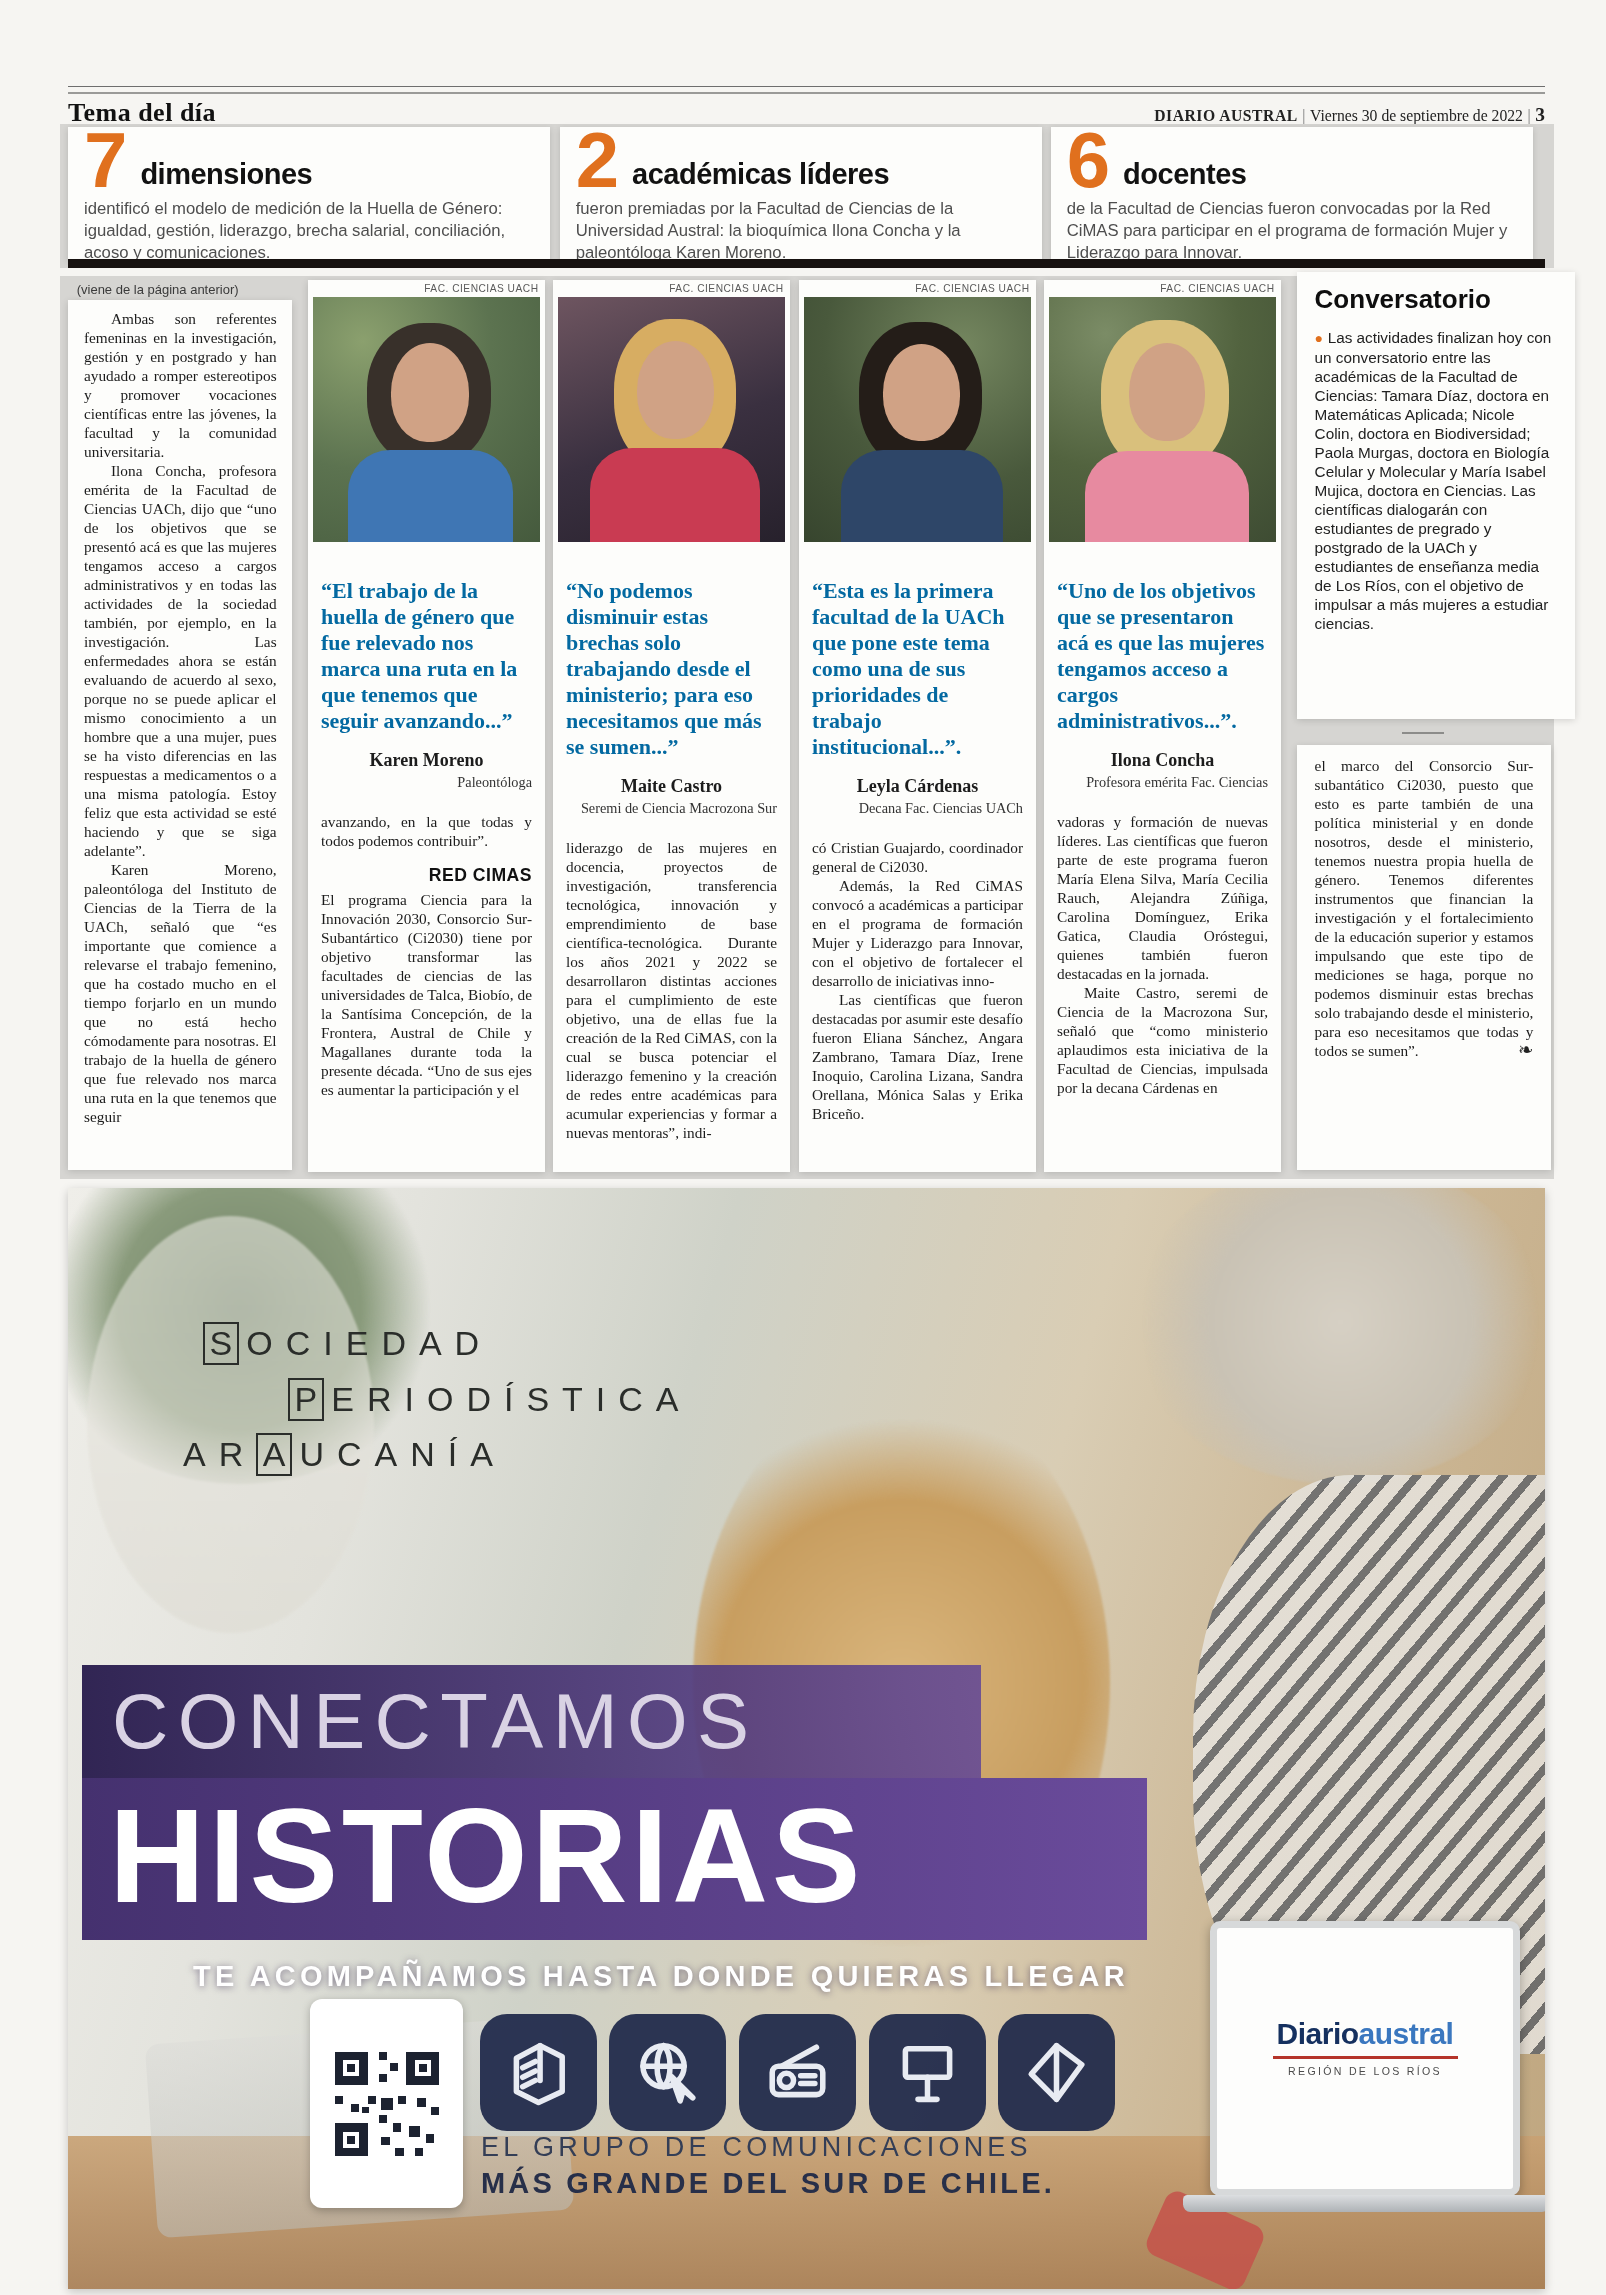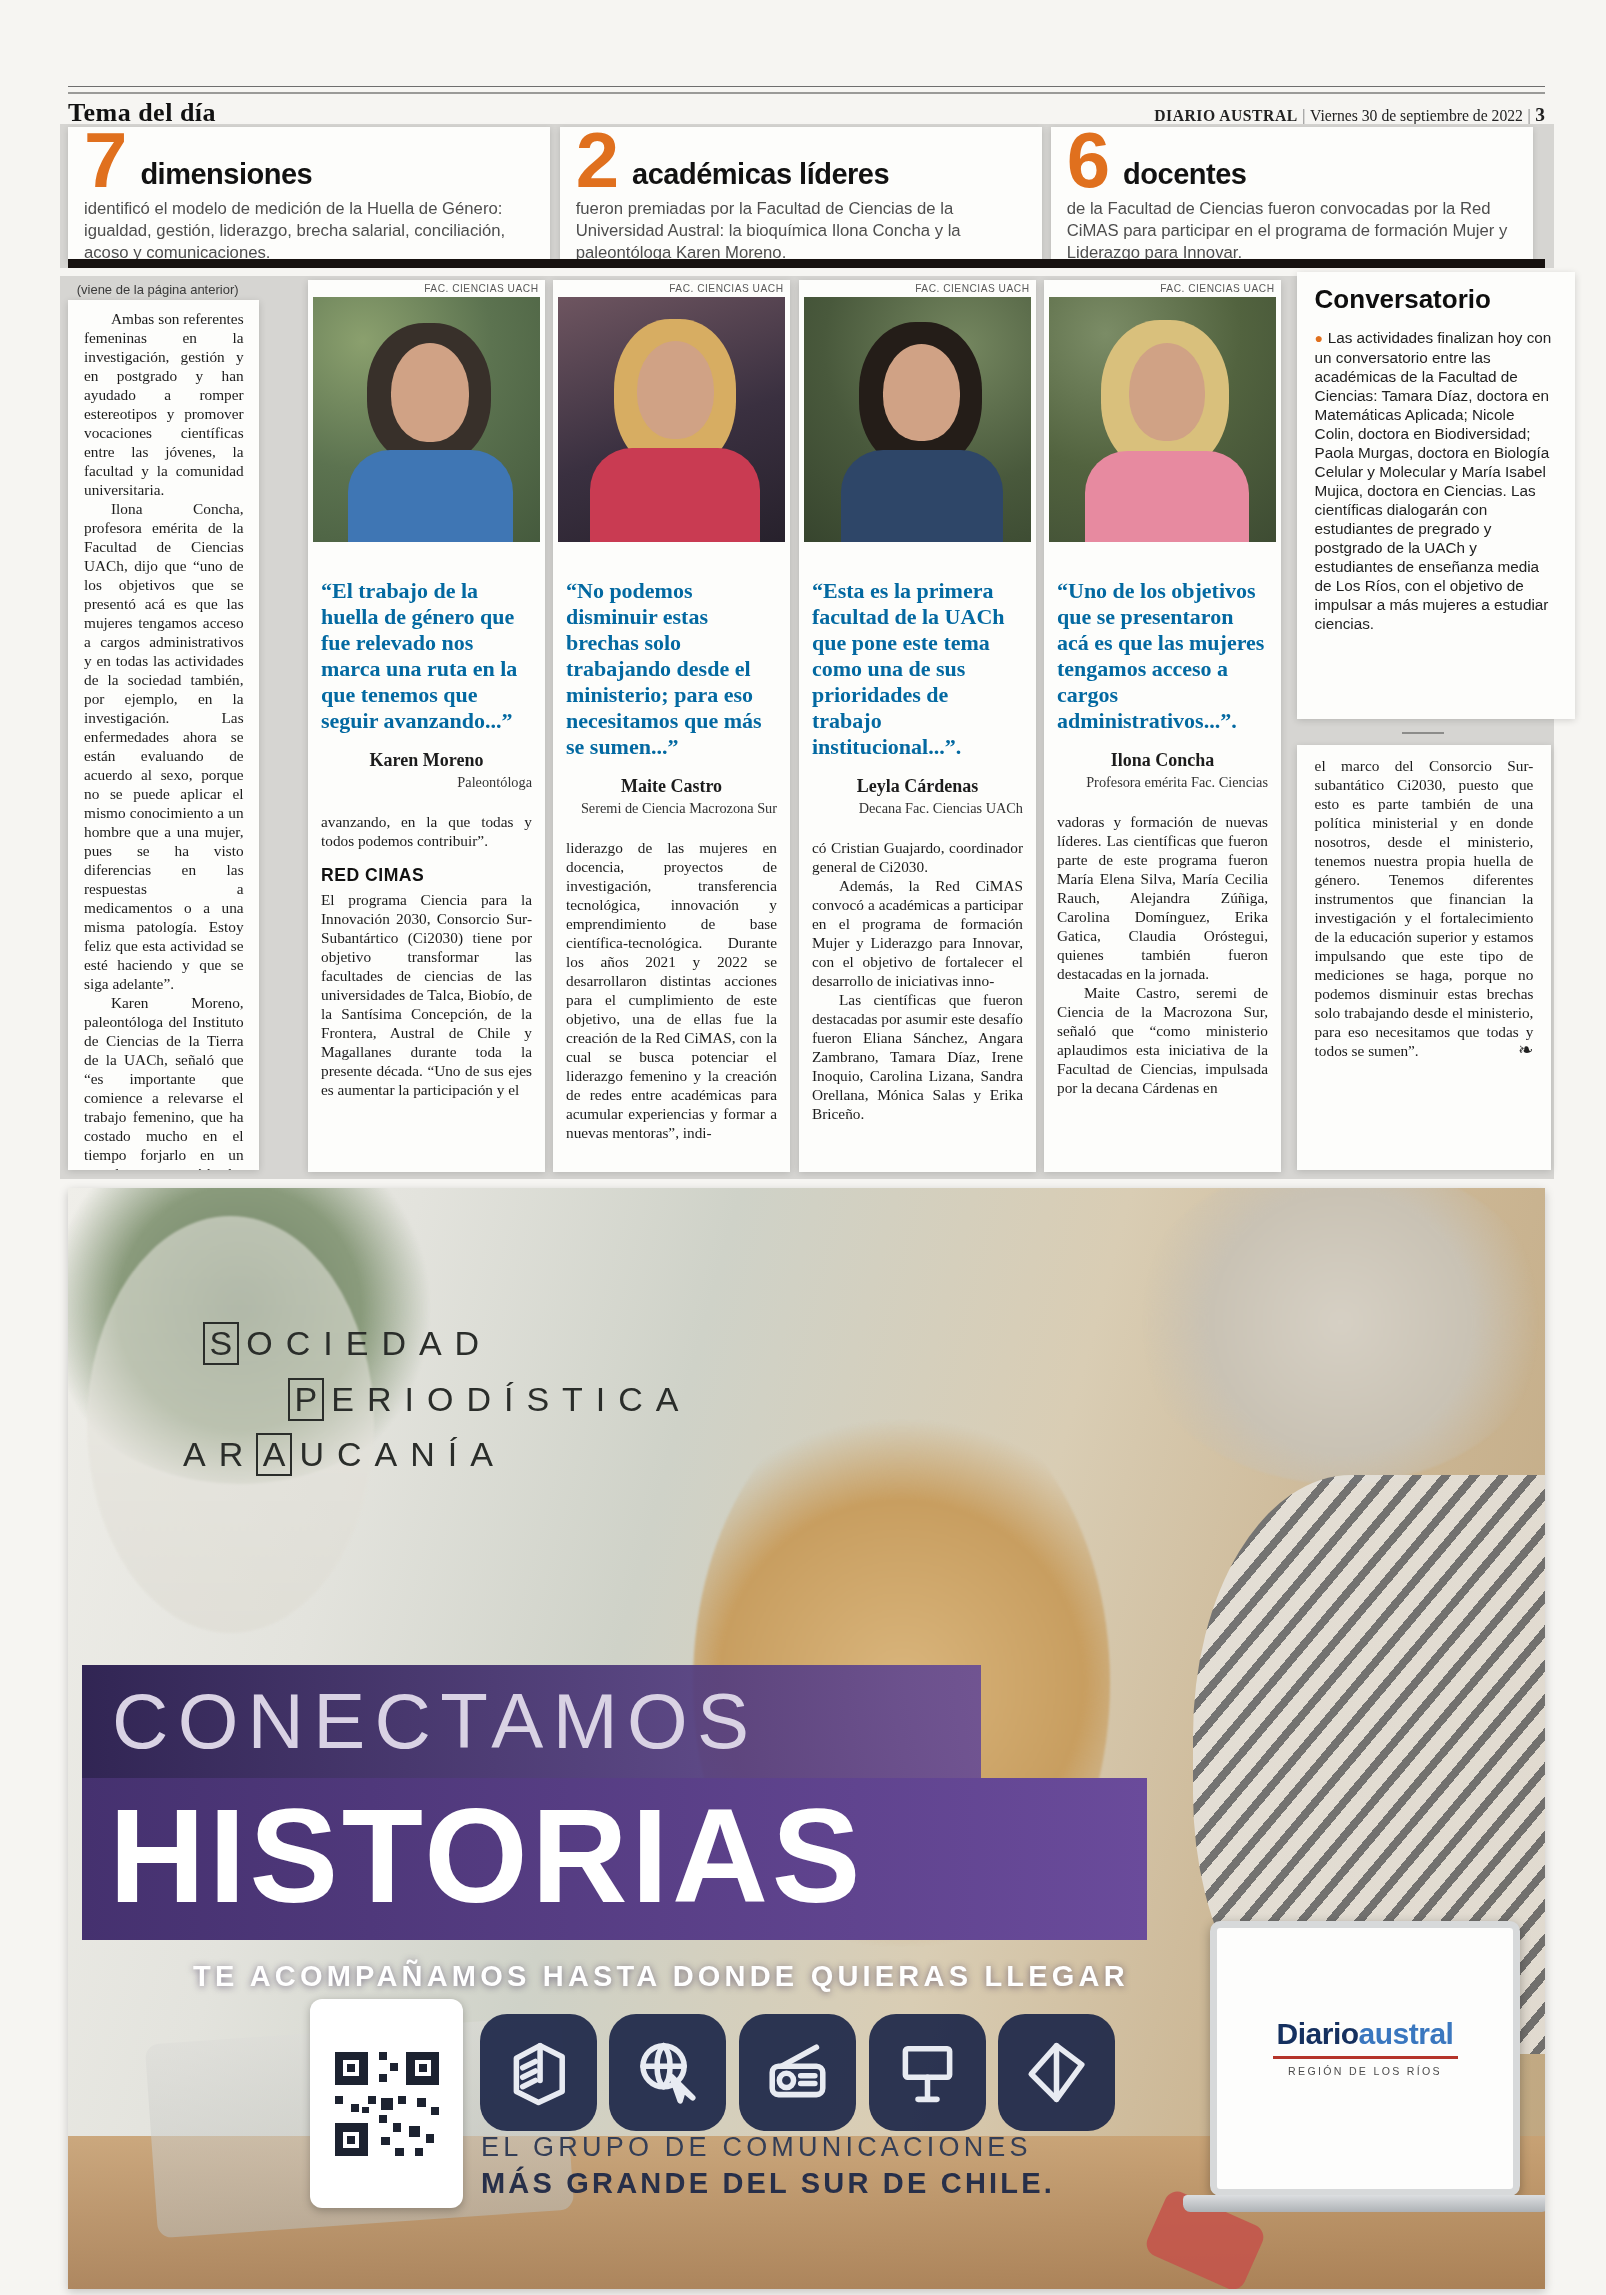--- a/index.html
+++ b/index.html
@@ -29,21 +29,21 @@
               color:#121212;margin-left:13px;line-height:1;padding-bottom:1.9px;letter-spacing:-0.5px;}
   .stat-text{font-family:"Liberation Sans",sans-serif;font-size:16.7px;line-height:22px;
              color:#4e4e4e;padding:6.5px 15.7px 0 15.7px;}
   .black-rule{position:absolute;left:68px;top:259px;width:1477px;height:9.3px;background:#171210;}
 
   
   .article{position:absolute;left:60px;top:276px;width:1494px;height:903px;background:#d6d5d2;}
   .cont-note{position:absolute;left:16.7px;top:5.6px;font-family:"Liberation Sans",sans-serif;
              font-size:13px;color:#3a3a3a;}
   .card{position:absolute;background:#fdfdfb;box-shadow:0 2.3px 7.4px rgba(0,0,0,.16);overflow:hidden;}
-  .col1{left:8.3px;top:24px;width:191px;height:870px;padding:9.3px 15.7px;box-sizing:border-box;}
+  .col1{left:8.3px;top:24px;width:224px;height:870px;padding:9.3px 15.7px;box-sizing:border-box;}
   .bodytext p{margin:0;font-size:15.3px;line-height:19px;text-align:justify;color:#1b1b1b;}
   .bodytext p.indent{text-indent:27px;}
   .bodytext p + p{margin-top:0;}
   .mid-col{top:3.7px;width:237px;height:892px;}
   .mid-col.ca{left:248px}.mid-col.cb{left:493px}.mid-col.cc{left:739px}.mid-col.cd{left:984px}
   .credit{margin:3.7px 6.5px 2.8px;text-align:right;font-family:"Liberation Sans",sans-serif;
           font-size:10.2px;letter-spacing:0.5px;color:#5a5a5a;}
   .photo{position:relative;height:245px;margin:0 4.6px;overflow:hidden;}
   .photo .hair,.photo .face,.photo .torso{position:absolute;}
   .photo .hair{border-radius:46%;}
@@ -63,21 +63,21 @@
   .ph3 .torso{left:37px;top:153px;width:162px;height:93px;background:#2e4668;}
   .ph4{background:radial-gradient(circle at 25% 15%,#7b8c66,#52633f 50%,#3e4c33);}
   .ph4 .hair{left:52px;top:23px;width:128px;height:153px;background:#d9c07c;}
   .ph4 .face{left:80px;top:46px;width:76px;height:98px;}
   .ph4 .torso{left:36px;top:154px;width:164px;height:92px;background:#e78aa0;}
   .quote{margin:36px 13px 0;font-size:22px;line-height:26px;color:#0369a1;font-weight:bold;}
   .qname{margin:15.7px 13px 0;text-align:center;font-weight:bold;font-size:18px;}
   .qrole{margin:2.8px 13px 0;text-align:right;font-size:14.3px;color:#333;}
   .colbody{margin:21px 13px 0;}
   .red-head{margin:15.7px 13px 3.7px;font-family:"Liberation Sans",sans-serif;font-weight:bold;
-            font-size:17.6px;letter-spacing:0.5px;color:#111;}
+            font-size:17.6px;letter-spacing:0.5px;color:#111;text-align:right;}
   .sidebar{left:1237px;top:-3.7px;width:278px;height:447px;padding:12px 17.6px;box-sizing:border-box;}
   .sb-title{font-family:"Liberation Sans",sans-serif;font-weight:bold;font-size:26px;color:#0e0e0e;margin-bottom:13px;}
   .sb-body{font-family:"Liberation Sans",sans-serif;font-size:15.3px;line-height:19px;color:#222;text-align:left;}
   .sb-bullet{color:#e0701e;font-size:14px;margin-right:4.6px;}
   .sb-divider{position:absolute;left:1342px;top:456px;width:42px;height:1.9px;background:#8c8c8a;}
   .col6{left:1237px;top:469px;width:254px;height:425px;padding:11px 17.6px;box-sizing:border-box;}
   .endmark{float:right;font-size:18.5px;color:#222;line-height:19px;}
 
   
   .ad{position:absolute;left:68px;top:1188px;width:1477px;height:1101px;overflow:hidden;

